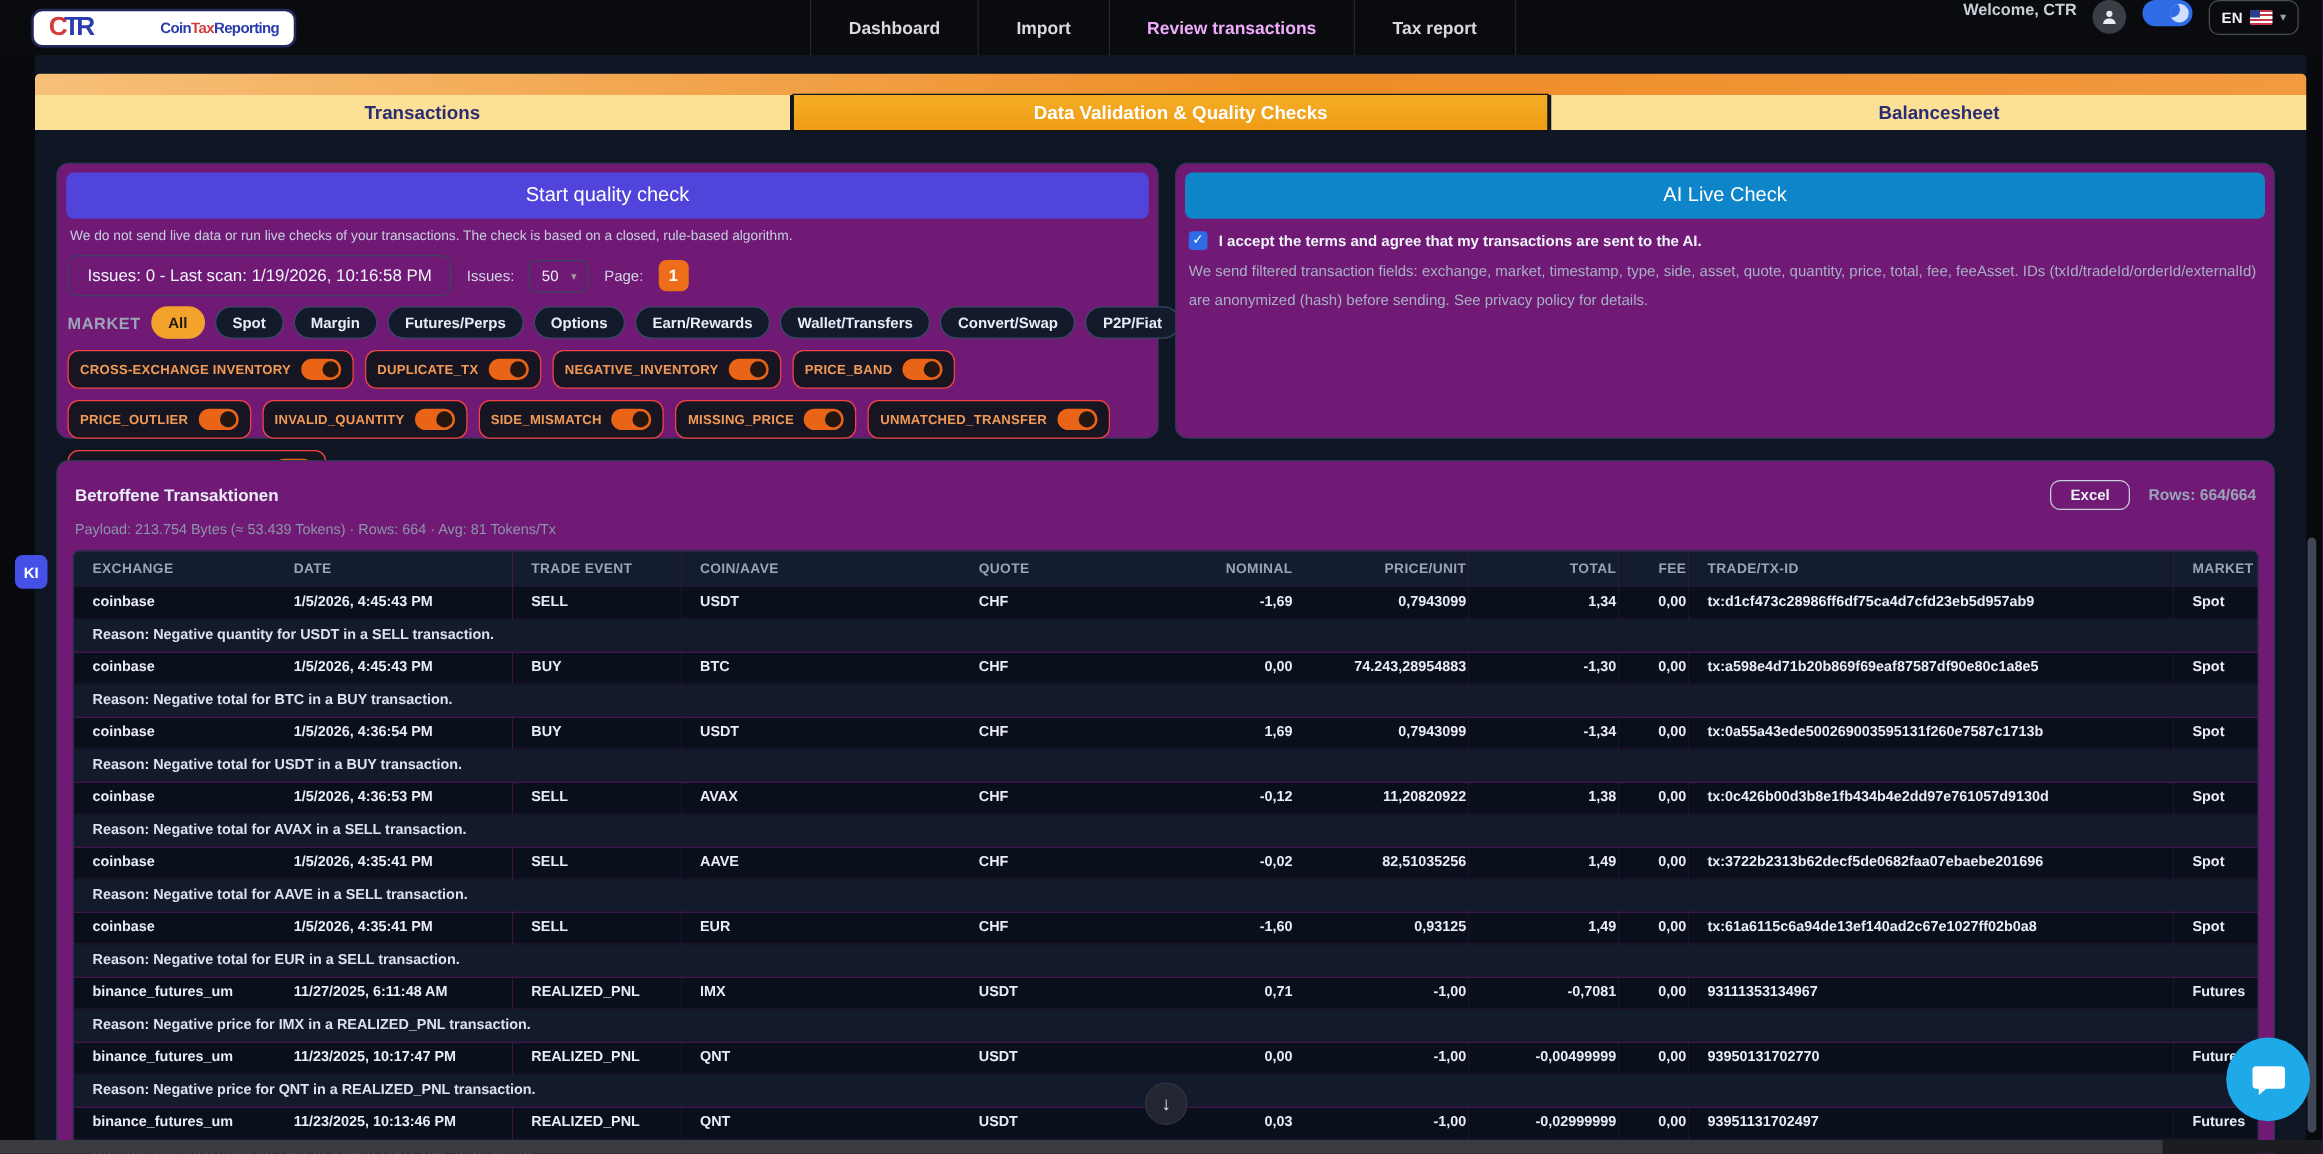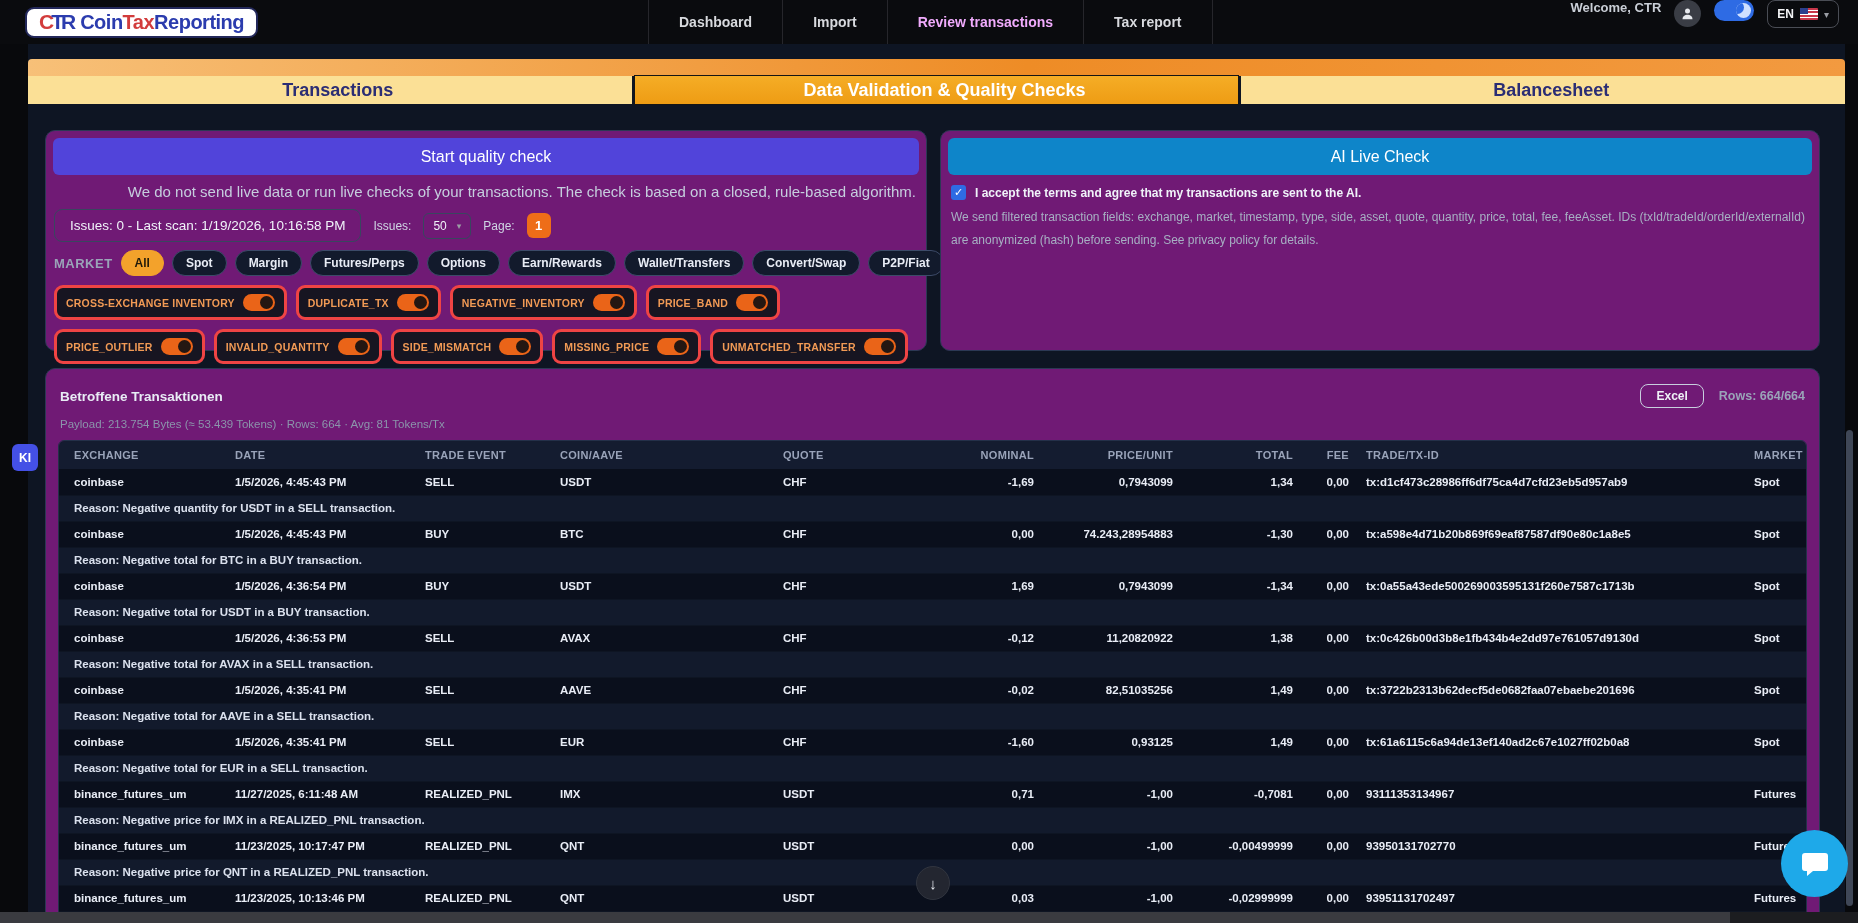--- a/index.html
+++ b/index.html
@@ -8,21 +8,21 @@
     background:#08090c;
     font-family:"Liberation Sans", sans-serif;
     color:#e8ecf5;
     position:relative;
   }
   
   .navbar { position:absolute; top:0; left:0; width:1858px; height:44px; background:#0a0b0e; display:flex; align-items:center; z-index:5; }
   .logo-pill { margin-left:25px; background:#ffffff; border:2px solid #23285a; border-radius:9px; height:31px; display:flex; align-items:center; padding:0 12px; gap:7px; }
   .logo-icon { font-weight:800; font-size:21px; letter-spacing:-3px; }
   .logo-icon .c { color:#d23c3c; } .logo-icon .tr { color:#2b3cae; }
-  .brand { font-size:20px; font-weight:700; letter-spacing:-0.5px; }
+  .brand { font-size:12px; font-weight:700; letter-spacing:-0.5px;margin-left:48px; }
   .brand .coin { color:#2b3cae; } .brand .tax { color:#d23c3c; } .brand .rep { color:#2b3cae; }
   .nav-items { position:absolute; left:648px; top:0; height:60px; display:flex; }
   .nav-item { height:44px; display:flex; align-items:center; padding:0 30px; font-size:14px; font-weight:700; color:#d8dade; border-left:1px solid #26262b; cursor:pointer; }
   .nav-item:last-child { border-right:1px solid #26262b; }
   .nav-item.active { color:#f0abfc; }
   .nav-right { position:absolute; right:19px; top:0; height:44px; display:flex; gap:13px; }
   .welcome { font-size:13px; font-weight:700; color:#c9ced6; }
   .avatar { width:27px; height:27px; border-radius:50%; background:#3a3d45; display:flex; align-items:center; justify-content:center; }
   .theme-toggle { width:40px; height:21px; border-radius:11px; background:#2e6be4; position:relative; cursor:pointer; }
   .moon { position:absolute; right:3px; top:3px; width:15px; height:15px; border-radius:50%; background:#cfe0ff; overflow:hidden; }
@@ -30,42 +30,42 @@
   .lang-pill { border:1px solid #4a4d55; border-radius:8px; height:28px; display:flex; align-items:center; gap:6px; padding:0 9px; cursor:pointer; }
   .lang-label { font-size:12px; font-weight:700; color:#f2f3f5; }
   .flag { position:relative; width:18px; height:12px; background:repeating-linear-gradient(180deg,#c8374a 0 1.7px,#ffffff 1.7px 3.4px); border-radius:1px; overflow:hidden; }
   .flag::after { content:''; position:absolute; left:0; top:0; width:8px; height:6px; background:#2b3f8e; }
   .chev { color:#9a9da4; font-size:10px; }
   
   .content-bg { position:absolute; top:44px; left:28px; width:1817px; height:879px; background:#0e1523; }
   
   .tab-strip { position:absolute; top:59px; left:28px; width:1817px; height:17px; background:linear-gradient(90deg,#f7c078,#ee8c26 55%,#f29a40); border-radius:4px 4px 0 0; }
   .tabs { position:absolute; top:76px; left:28px; width:1817px; height:28px; display:flex; gap:3px; }
-  .tab { flex:1; background:#fbe096; color:#2b2d74; font-weight:700; font-size:18px; display:flex; align-items:center; justify-content:center; cursor:pointer;padding-left:16px; }
+  .tab { flex:1; background:#fbe096; color:#2b2d74; font-weight:700; font-size:15px; display:flex; align-items:center; justify-content:center; cursor:pointer;padding-left:16px; }
   .tab.active { background:linear-gradient(#f5ad26,#ee9c14); color:#ffffff; outline:1px solid #151515; }
   
   .card { position:absolute; border:1px solid #2c3854; border-radius:10px; background:#701a75; }
   .card-quality { left:45px; top:130px; width:882px; height:221px; padding:7px; }
   .card-ai { left:940px; top:130px; width:880px; height:221px; padding:7px; }
   .big-btn { height:37px; border-radius:6px; color:#fff; font-size:16px; font-weight:500; display:flex; align-items:center; justify-content:center; cursor:pointer; }
   .btn-start { background:var(--accent-purple,#5144da); }
   .btn-ai { background:var(--accent-blue,#0e85c9); }
-  .disclaimer { font-size:15px; color:#c6cede; margin:8px 3px 2px;text-align:right; }
+  .disclaimer { font-size:11px; color:#c6cede; margin:8px 3px 2px; }
   .scan-row { display:flex; align-items:center; gap:12px; margin:9px 1px 8px; }
   .scan-box { border:1px solid #39465f; border-radius:8px; padding:8px 15px; font-size:13.5px; font-weight:500; color:#f0f3f9; }
   .small-label { font-size:12px; color:#cfd6e4; }
   .select { border:1px solid #39465f; border-radius:6px; padding:5px 9px; font-size:12px; display:flex; align-items:center; gap:10px; color:#f0f3f9; cursor:pointer; }
   .select .chev { font-size:9px; }
   .page-btn { background:var(--accent-orange,#ee6d18); border-radius:6px; color:#fff; min-width:24px; height:25px; display:flex; align-items:center; justify-content:center; font-size:13px; font-weight:700; cursor:pointer; }
   .market-row { display:flex; align-items:center; gap:8px; margin:2px 1px 9px; }
   .market-label { color:#9aa4b8; font-size:13px; font-weight:700; letter-spacing:0.5px; }
   .chip { border:1px solid #3c4a68; border-radius:999px; padding:5px 13px; font-size:12px; font-weight:600; color:#e8ecf5; background:#121a2c; cursor:pointer; white-space:nowrap; }
   .chip.active { background:#f3a22b; border-color:#f3a22b; color:#211a09; font-weight:700; }
   .checks { display:flex; flex-wrap:wrap; gap:9px 9px; margin:0 1px; }
-  .check-chip { border:3px solid #ef4444; border-radius:9px; padding:6px 9px; display:flex; align-items:center; gap:8px; color:#f19a55; font-weight:700; font-size:10.5px; letter-spacing:0.2px; background:#171521; cursor:pointer; white-space:nowrap; }
+  .check-chip { border:1px solid #ef4444; border-radius:9px; padding:6px 9px; display:flex; align-items:center; gap:8px; color:#f19a55; font-weight:700; font-size:10.5px; letter-spacing:0.2px; background:#171521; cursor:pointer; white-space:nowrap; }
   .toggle { width:32px; height:17px; background:#ea6418; border-radius:9px; position:relative; flex:none; }
   .toggle::after { content:''; position:absolute; right:2px; top:2px; width:13px; height:13px; border-radius:50%; background:#241712; }
   .consent-row { display:flex; gap:9px; margin:10px 3px 3px; align-items:center; }
   .checkbox { width:15px; height:15px; background:#2e6be4; border-radius:3px; color:#fff; font-size:11px; line-height:15px; text-align:center; flex:none; cursor:pointer; }
   .consent-text { font-size:12px; font-weight:700; color:#f0f3f9; }
   .ai-desc { font-size:12px; color:#a7b0c3; margin:6px 3px; line-height:1.95; }
   
   .card-table { left:45px; top:368px; width:1775px; height:600px; padding:0; }
   .table-head-row { display:flex; align-items:center; margin:15px 14px 0; }
   .table-title { font-size:13.5px; font-weight:700; }

